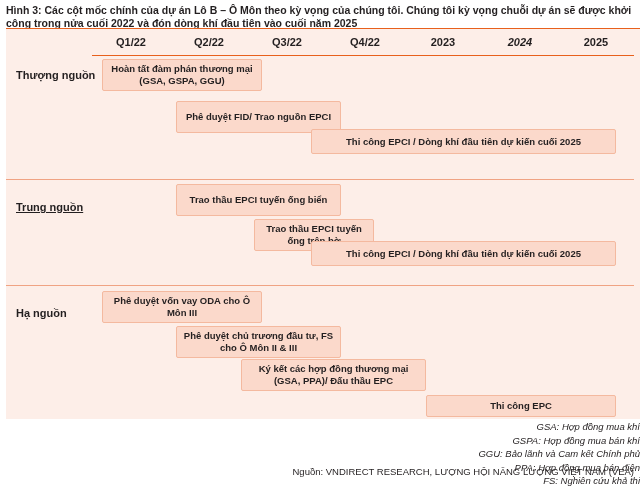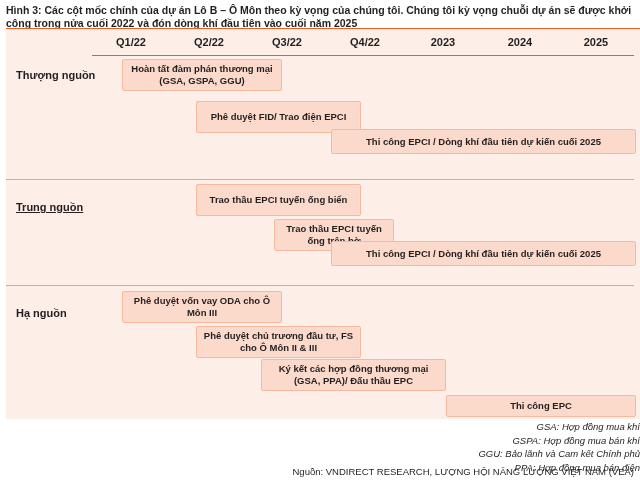--- a/index.html
+++ b/index.html
@@ -86,21 +86,20 @@
     box-sizing: border-box;
     display: flex;
     align-items: center;
     justify-content: center;
     text-align: center;
     font-size: 9.5px;
     font-weight: bold;
     line-height: 12px;
     color: #231f20;
     padding: 1px 3px;
-    margin-left: 20px;
   }
   .footnotes {
     position: absolute;
     left: 12px;
     top: 420px;
     width: 628px;
     text-align: right;
     font-size: 9.5px;
     font-style: italic;
     line-height: 13.5px;
@@ -125,42 +124,43 @@
 
   <div class="caption">Hình 3: Các cột mốc chính của dự án Lô B – Ô Môn theo kỳ vọng của chúng tôi. Chúng tôi kỳ vọng chuỗi dự án sẽ được khởi công trong nửa cuối 2022 và đón dòng khí đầu tiên vào cuối năm 2025</div>
 
   <div class="chart-area">
     <div class="header-row">
         <div class="col-head" style="left: 86px; width: 78px;">Q1/22</div>
         <div class="col-head" style="left: 164px; width: 78px;">Q2/22</div>
         <div class="col-head" style="left: 242px; width: 78px;">Q3/22</div>
         <div class="col-head" style="left: 320px; width: 78px;">Q4/22</div>
         <div class="col-head" style="left: 398px; width: 78px;">2023</div>
-        <div class="col-head" style="left: 476px; width: 76px;">2024</div>
+        <div class="col-head" style="left: 476px; width: 76px; font-style: italic;">2024</div>
         <div class="col-head" style="left: 552px; width: 76px;">2025</div>
       </div>
     <div class="header-underline"></div>
     <div class="row-sep" style="top:150px;"></div>
     <div class="row-sep" style="top:256px;"></div>
   <div class="row-label" style="top: 40px;">Thượng nguồn</div>
       <div class="row-label" style="top: 172px; text-decoration: underline;">Trung nguồn</div>
       <div class="row-label" style="top: 278px;">Hạ nguồn</div>
       <div class="bar" style="left: 96px; top: 30px; width: 160px; height: 32px;">Hoàn tất đàm phán thương mại (GSA, GSPA, GGU)</div>
-      <div class="bar" style="left: 170px; top: 72px; width: 165px; height: 32px;">Phê duyệt FID/ Trao điện EPCI</div>
+      <div class="bar" style="left: 170px; top: 72px; width: 165px; height: 32px;">Phê duyệt FID/ Trao nguồn EPCI</div>
       <div class="bar" style="left: 305px; top: 100px; width: 305px; height: 25px;">Thi công EPCI / Dòng khí đầu tiên dự kiến cuối 2025</div>
       <div class="bar" style="left: 170px; top: 155px; width: 165px; height: 32px;">Trao thầu EPCI tuyến ống biển</div>
       <div class="bar" style="left: 248px; top: 190px; width: 120px; height: 32px;">Trao thầu EPCI tuyến ống trên bờ</div>
       <div class="bar" style="left: 305px; top: 212px; width: 305px; height: 25px;">Thi công EPCI / Dòng khí đầu tiên dự kiến cuối 2025</div>
       <div class="bar" style="left: 170px; top: 297px; width: 165px; height: 32px;">Phê duyệt chủ trương đầu tư, FS cho Ô Môn II &amp; III</div>
       <div class="bar" style="left: 96px; top: 262px; width: 160px; height: 32px;">Phê duyệt vốn vay ODA cho Ô Môn III</div>
       <div class="bar" style="left: 235px; top: 330px; width: 185px; height: 32px;">Ký kết các hợp đồng thương mại (GSA, PPA)/ Đấu thầu EPC</div>
       <div class="bar" style="left: 420px; top: 366px; width: 190px; height: 22px;">Thi công EPC</div>
     </div>
 
   <div class="footnotes">
       <div>GSA: Hợp đồng mua khí</div>
       <div>GSPA: Hợp đồng mua bán khí</div>
       <div>GGU: Bảo lãnh và Cam kết Chính phủ</div>
       <div>PPA: Hợp đồng mua bán điện</div>
+      <div>FS: Nghiên cứu khả thi</div>
     </div>
   <div class="source">Nguồn: VNDIRECT RESEARCH, LƯỢNG HỘI NĂNG LƯỢNG VIỆT NAM (VEA)</div>
 
 </div>
 
 </body></html>

